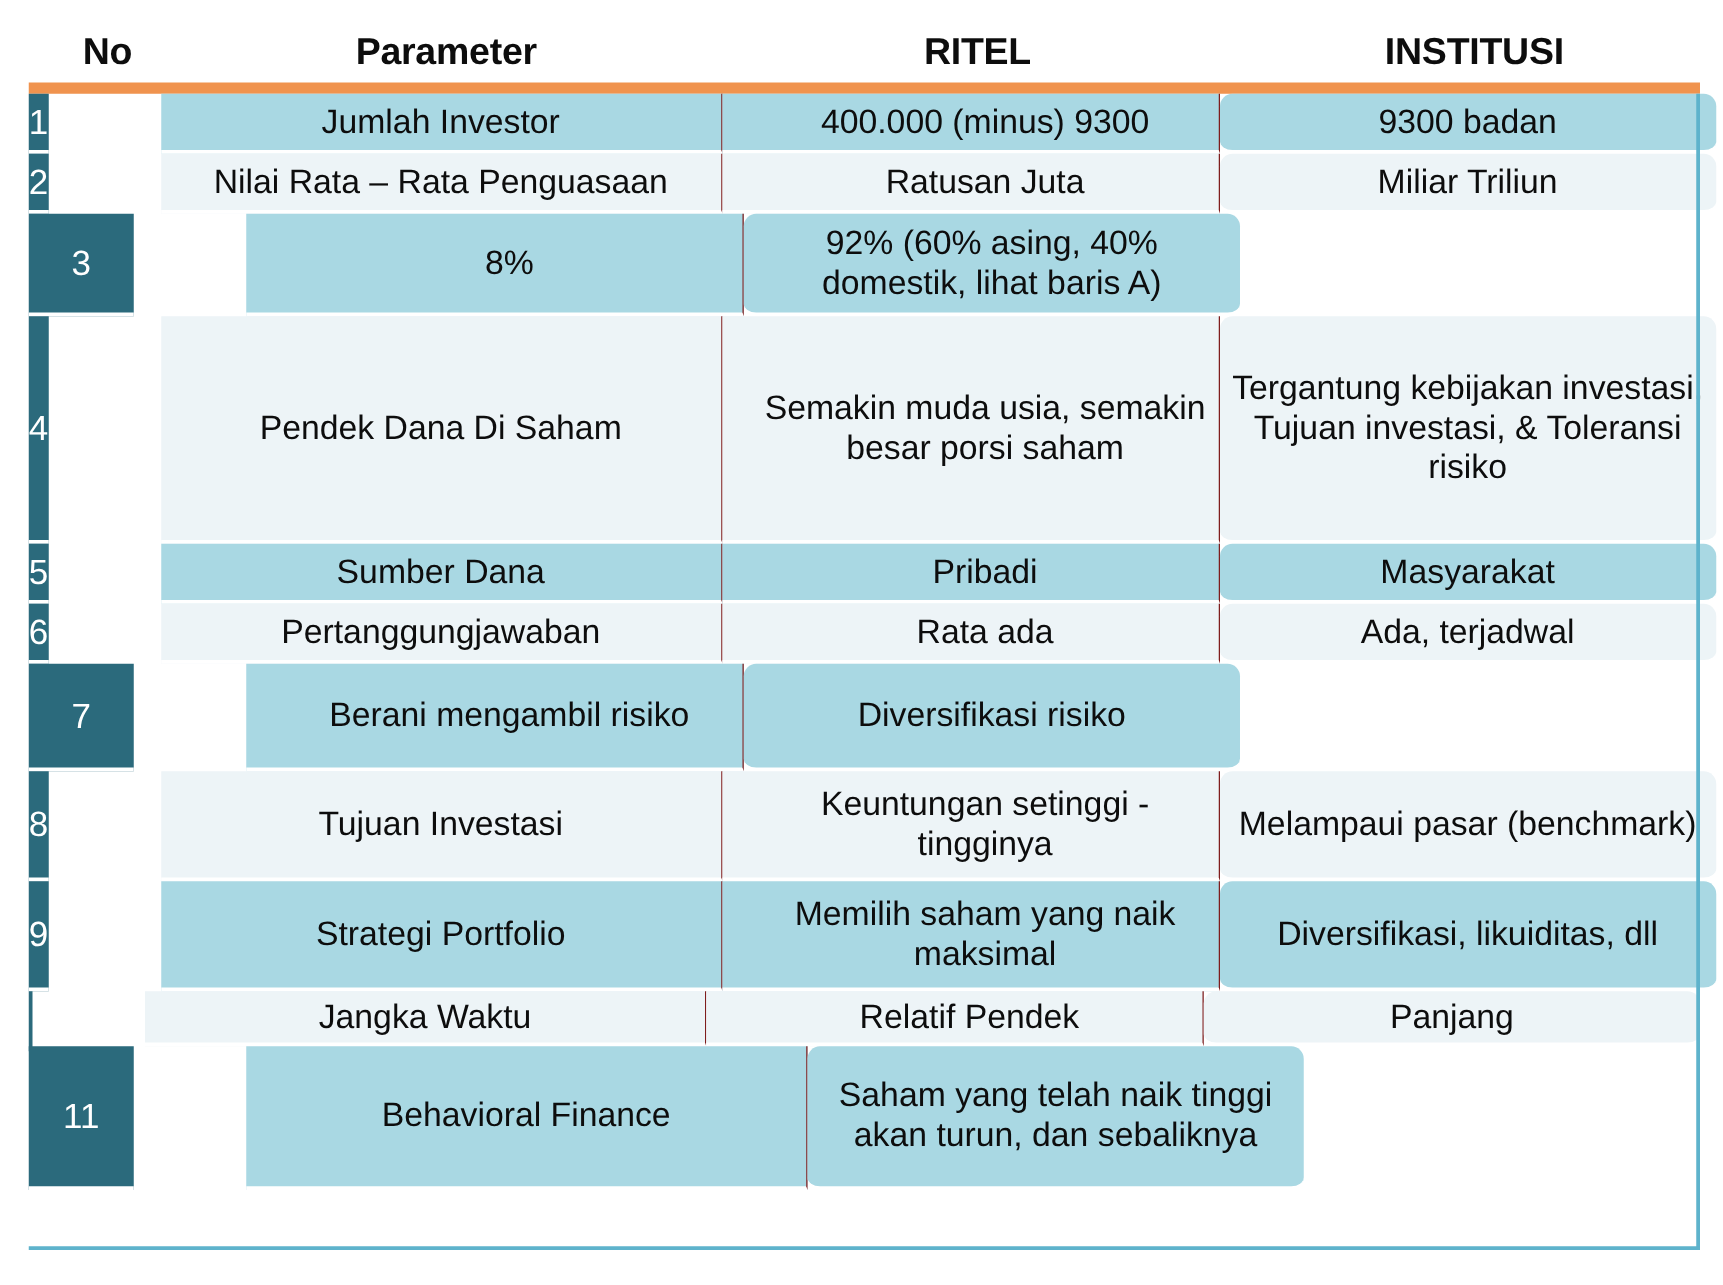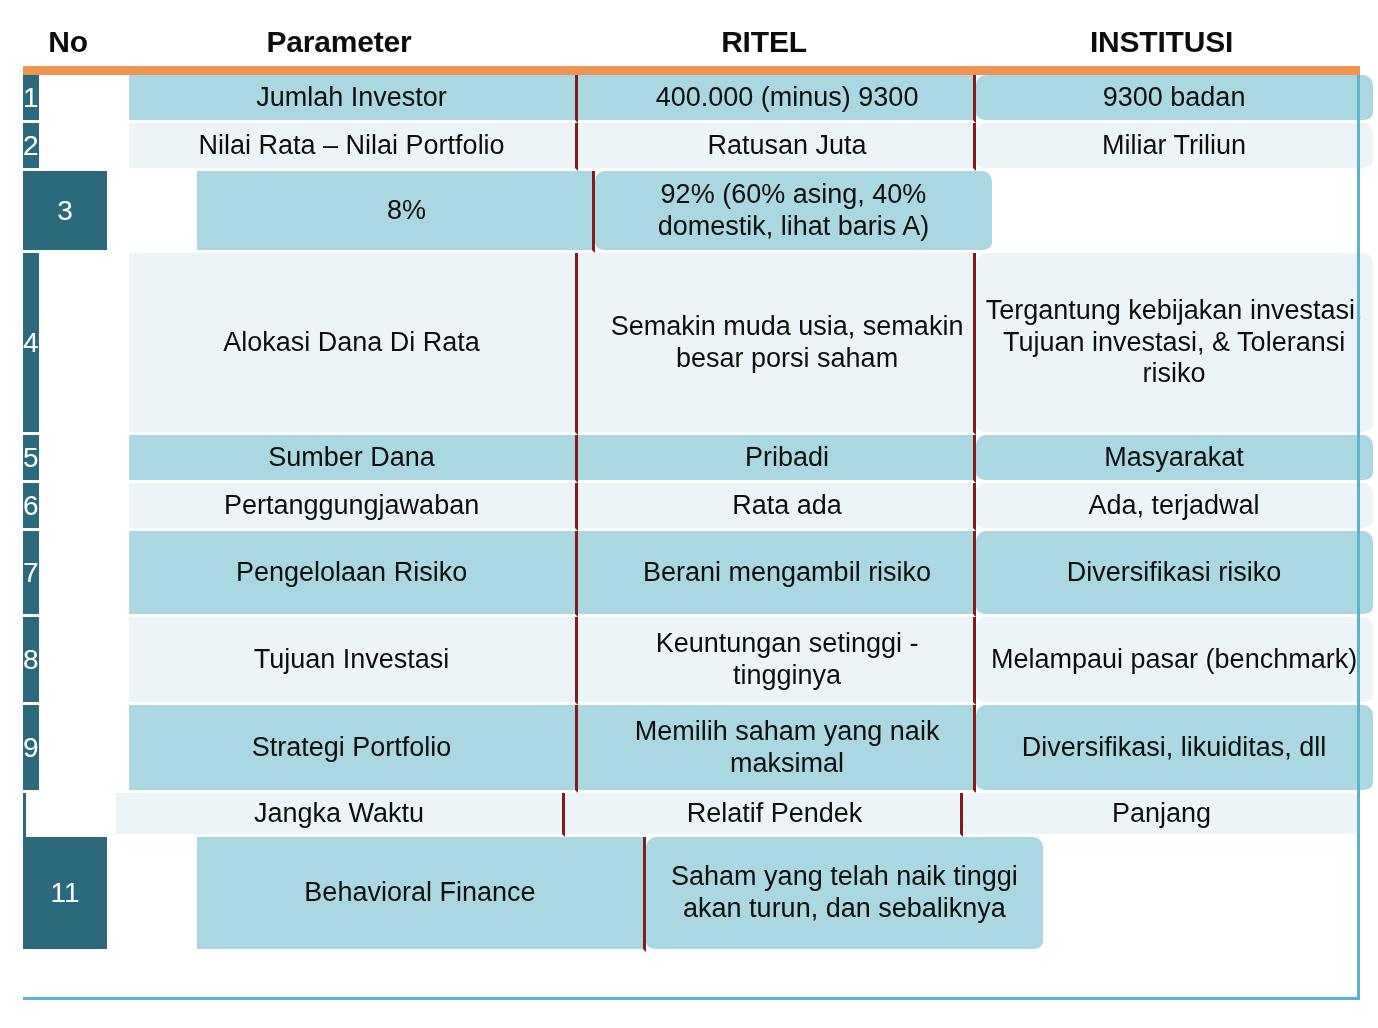--- a/index.html
+++ b/index.html
@@ -17,21 +17,21 @@
   .sheet {
     position: relative;
     width: 1378px;
     height: 1028px;
     background: #ffffff;
   }
 
   
   .head-row {
     position: absolute;
-    left: 23px;
+    left: 41px;
     top: 18px;
     width: 1337px;
     height: 48px;
     display: flex;
     align-items: center;
   }
   .head-cell {
     font-weight: bold;
     font-size: 30px;
     color: #0d0d0d;
@@ -71,21 +71,21 @@
     box-sizing: border-box;
     display: flex;
     align-items: center;
     justify-content: center;
     text-align: center;
     font-size: 27px;
     color: #0d0d0d;
     line-height: 1.17;
     padding: 4px 8px;
     border-bottom: 3px solid #ffffff;
-    border-right: 3px solid #7f1d1d;
+    border-right: 1px solid #7f1d1d;
   }
   .cell.band  { background: #a9d8e3; }
   .cell.plain { background: #edf4f7; }
   .nobox {
     box-sizing: border-box;
     width: 90px;
     background: #2b6a7c;
     color: #ffffff;
     font-size: 28px;
     display: flex;
@@ -141,36 +141,36 @@
         <div class="nobox" style="height: 48px;">1</div>
         <div class="rowbody">
           <div class="cell p-cell band">Jumlah Investor</div>
           <div class="cell r-cell band">400.000 (minus) 9300</div>
           <div class="cell i-cell band">9300 badan</div>
         </div>
       </div>
       <div class="row" style="height: 48px;">
         <div class="nobox" style="height: 48px;">2</div>
         <div class="rowbody">
-          <div class="cell p-cell plain">Nilai Rata – Nilai Portfolio</div>
+          <div class="cell p-cell plain">Nilai Rata – Rata Penguasaan</div>
           <div class="cell r-cell plain">Ratusan Juta</div>
           <div class="cell i-cell plain">Miliar  Triliun</div>
         </div>
       </div>
       <div class="row" style="height: 82px;">
         <div class="nobox" style="height: 82px;">3</div>
         <div class="rowbody">
           <div class="cell r-cell band">8%</div>
           <div class="cell i-cell band">92% (60% asing, 40% domestik, lihat baris A)</div>
         </div>
       </div>
       <div class="row" style="height: 182px;">
         <div class="nobox" style="height: 182px;">4</div>
         <div class="rowbody">
-          <div class="cell p-cell plain">Alokasi Dana Di Rata</div>
+          <div class="cell p-cell plain">Pendek Dana Di Saham</div>
           <div class="cell r-cell plain">Semakin muda usia, semakin besar porsi saham</div>
           <div class="cell i-cell plain">Tergantung kebijakan investasi, Tujuan investasi, &amp; Toleransi risiko</div>
         </div>
       </div>
       <div class="row" style="height: 48px;">
         <div class="nobox" style="height: 48px;">5</div>
         <div class="rowbody">
           <div class="cell p-cell band">Sumber Dana</div>
           <div class="cell r-cell band">Pribadi</div>
           <div class="cell i-cell band">Masyarakat</div>
@@ -180,21 +180,20 @@
         <div class="nobox" style="height: 48px;">6</div>
         <div class="rowbody">
           <div class="cell p-cell plain">Pertanggungjawaban</div>
           <div class="cell r-cell plain">Rata ada</div>
           <div class="cell i-cell plain">Ada, terjadwal</div>
         </div>
       </div>
       <div class="row" style="height: 86px;">
         <div class="nobox" style="height: 86px;">7</div>
         <div class="rowbody">
-          <div class="cell p-cell band">Pengelolaan Risiko</div>
           <div class="cell r-cell band">Berani mengambil risiko</div>
           <div class="cell i-cell band">Diversifikasi risiko</div>
         </div>
       </div>
       <div class="row" style="height: 88px;">
         <div class="nobox" style="height: 88px;">8</div>
         <div class="rowbody">
           <div class="cell p-cell plain">Tujuan Investasi</div>
           <div class="cell r-cell plain">Keuntungan setinggi - tingginya</div>
           <div class="cell i-cell plain">Melampaui pasar (benchmark)</div>

